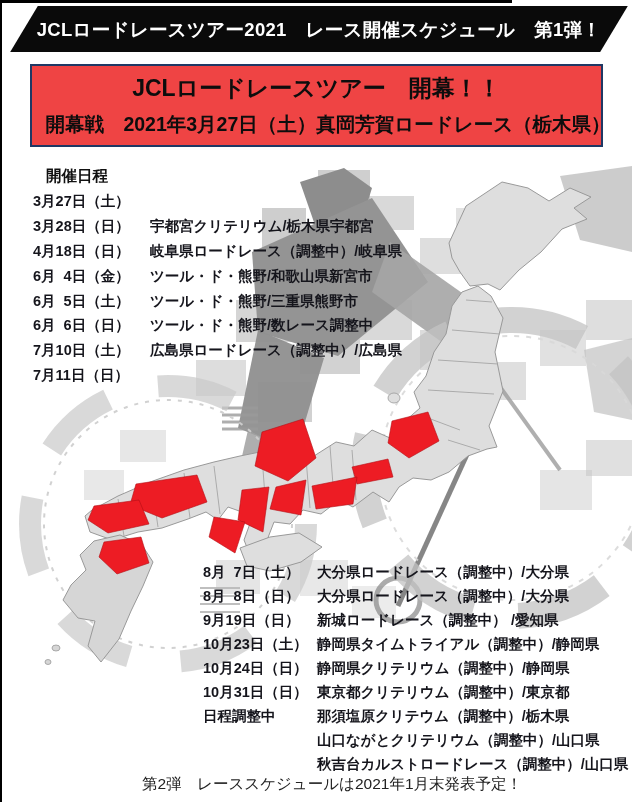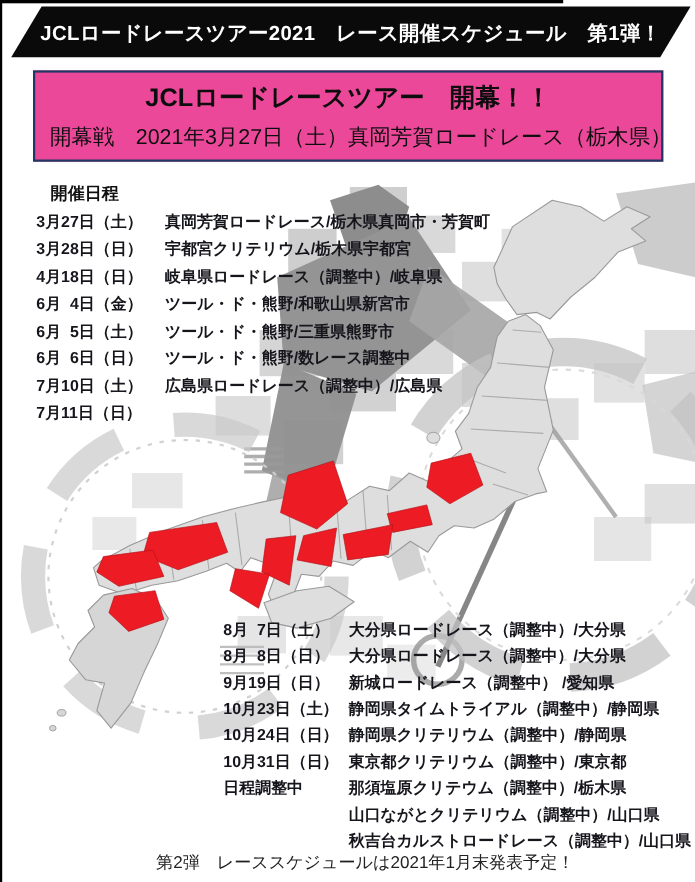--- a/index.html
+++ b/index.html
@@ -7,24 +7,24 @@
         font-family:"Liberation Sans","DejaVu Sans",sans-serif;}
   .frame-top{position:absolute;left:0;top:0;width:512px;height:3px;background:#000;z-index:3;}
   .frame-left{position:absolute;left:0;top:0;width:2px;height:802px;background:#000;z-index:3;}
 
   .banner{position:absolute;left:24px;top:6px;width:590px;height:46px;background:#0a0a0a;
           transform:skewX(-31deg);display:flex;align-items:center;justify-content:center;z-index:2;}
   .banner-text{transform:skewX(31deg);color:#ffffff;font-weight:bold;font-size:18.5px;
                letter-spacing:.3px;white-space:pre;}
 
   .title-box{position:absolute;left:30px;top:64px;width:569px;height:79px;border:2px solid #1f3864;
-             background:#ec4899;display:flex;flex-direction:column;align-items:center;
+             background:#ef4444;display:flex;flex-direction:column;align-items:center;
              justify-content:space-evenly;z-index:2;}
   .title-main{font-size:23px;font-weight:bold;color:#0d0d0d;white-space:pre;}
-  .title-sub{font-size:19.5px;font-weight:normal;color:#0d0d0d;white-space:pre;margin-left:23px;}
+  .title-sub{font-size:19.5px;font-weight:bold;color:#0d0d0d;white-space:pre;margin-left:23px;}
 
   .section-heading{position:absolute;left:33px;top:166px;font-size:15.5px;font-weight:bold;
                    color:#111;z-index:2;padding-left:13px;}
 
   .list{position:absolute;z-index:2;}
   .list1{left:33px;top:189px;}
   .list2{left:203px;top:541px;margin-top:20px;}
   .row{display:flex;white-space:pre;font-weight:bold;color:#15151c;font-size:14.5px;}
   .list1 .row{height:24.9px;align-items:center;}
   .list2 .row{height:23.9px;align-items:center;}
@@ -148,21 +148,21 @@
   </div>
 
   <div class="title-box">
     <div class="title-main">JCLロードレースツアー　開幕！！</div>
     <div class="title-sub">開幕戦　2021年3月27日（土）真岡芳賀ロードレース（栃木県）</div>
   </div>
 
   <div class="section-heading">開催日程</div>
 
   <div class="list list1">
-    <div class="row"><span class="date">3月27日（土）</span><span class="race">真岡芳賀ロードレース/栃木県真岡市・芳賀町</span></div>
+    <div class="row"><span class="date">3月27日（土）</span></div>
     <div class="row"><span class="date">3月28日（日）</span><span class="race">宇都宮クリテリウム/栃木県宇都宮</span></div>
     <div class="row"><span class="date">4月18日（日）</span><span class="race">岐阜県ロードレース（調整中）/岐阜県</span></div>
     <div class="row"><span class="date">6月  4日（金）</span><span class="race">ツール・ド・熊野/和歌山県新宮市</span></div>
     <div class="row"><span class="date">6月  5日（土）</span><span class="race">ツール・ド・熊野/三重県熊野市</span></div>
     <div class="row"><span class="date">6月  6日（日）</span><span class="race">ツール・ド・熊野/数レース調整中</span></div>
     <div class="row"><span class="date">7月10日（土）</span><span class="race">広島県ロードレース（調整中）/広島県</span></div>
     <div class="row"><span class="date">7月11日（日）</span></div>
   </div>
 
   <div class="list list2">

